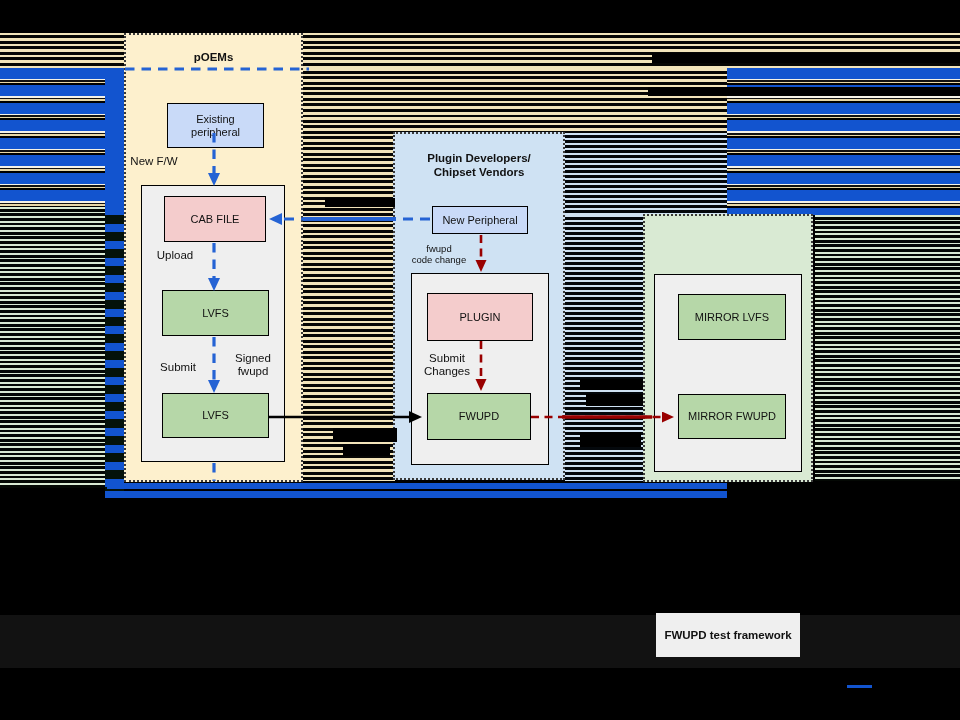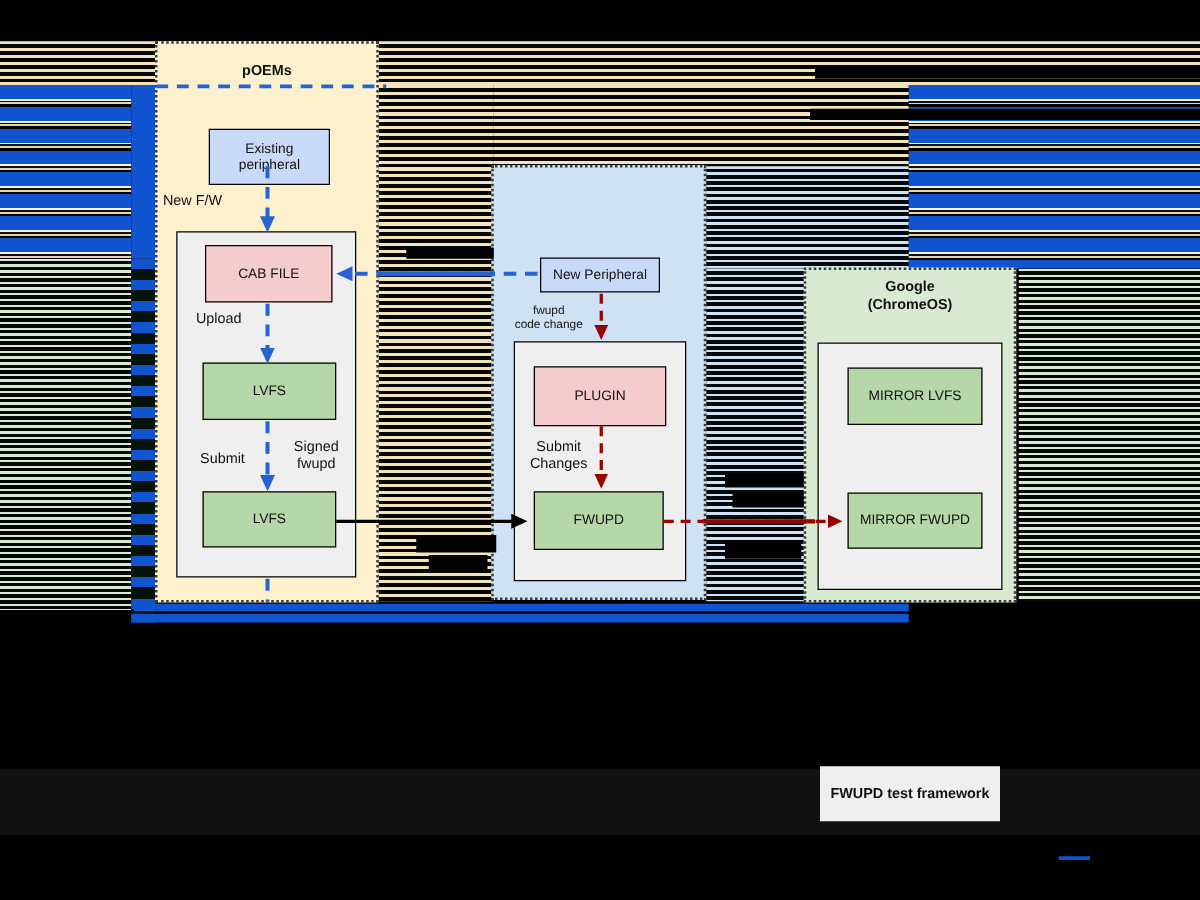--- a/index.html
+++ b/index.html
@@ -74,29 +74,29 @@
   </div>
   <div class="abs lbl" style="left:118px;top:155px;width:72px;">New F/W</div>
   <div class="abs node node-pink" style="left:164px;top:196px;width:102px;height:46px;">CAB FILE</div>
   <div class="abs lbl" style="left:145px;top:249px;width:60px;">Upload</div>
   <div class="abs node node-green" style="left:162px;top:290px;width:107px;height:46px;">LVFS</div>
   <div class="abs lbl" style="left:154px;top:361px;width:48px;">Submit</div>
   <div class="abs lbl" style="left:226px;top:352px;width:54px;"><span>Signed</span><br><span>fwupd</span></div>
   <div class="abs node node-green" style="left:162px;top:393px;width:107px;height:45px;">LVFS</div>
 
   <div class="abs panel panel-blue" style="left:393px;top:132px;width:172px;height:348px;"></div>
+  <div class="abs ptitle" style="left:393px;top:151px;width:172px;"><span>Plugin Developers/</span><br><span>Chipset Vendors</span></div>
   <div class="abs node node-blue" style="left:432px;top:206px;width:96px;height:28px;">New Peripheral</div>
   <div class="abs lbl lbl-sm" style="left:405px;top:243px;width:68px;"><span>fwupd</span><br><span>code change</span></div>
   <div class="abs container" style="left:411px;top:273px;width:138px;height:192px;"></div>
   <div class="abs node node-pink" style="left:427px;top:293px;width:106px;height:48px;">PLUGIN</div>
   <div class="abs lbl" style="left:421px;top:352px;width:52px;"><span>Submit</span><br><span>Changes</span></div>
   <div class="abs node node-green" style="left:427px;top:393px;width:104px;height:47px;">FWUPD</div>
 
   <div class="abs panel panel-green" style="left:643px;top:214px;width:170px;height:268px;"></div>
-  <div class="abs ptitle" style="left:643px;top:223px;width:170px;"><span>Google</span><br><span>(ChromeOS)</span></div>
   <div class="abs container" style="left:654px;top:274px;width:148px;height:198px;"></div>
   <div class="abs node node-green" style="left:678px;top:394px;width:108px;height:45px;">MIRROR FWUPD</div>
   <div class="abs node node-green" style="left:678px;top:294px;width:108px;height:46px;">MIRROR LVFS</div>
 
   <svg class="arrows" width="960" height="720" viewBox="0 0 960 720">
     <defs>
       <marker id="mb" markerUnits="userSpaceOnUse" markerWidth="14" markerHeight="13" refX="3" refY="6" orient="auto">
           <path class="mk-blue" d="M0,0 L13,6 L0,12 z"></path>
         </marker>
       <marker id="mr" markerUnits="userSpaceOnUse" markerWidth="13" markerHeight="12" refX="3" refY="5.5" orient="auto">

